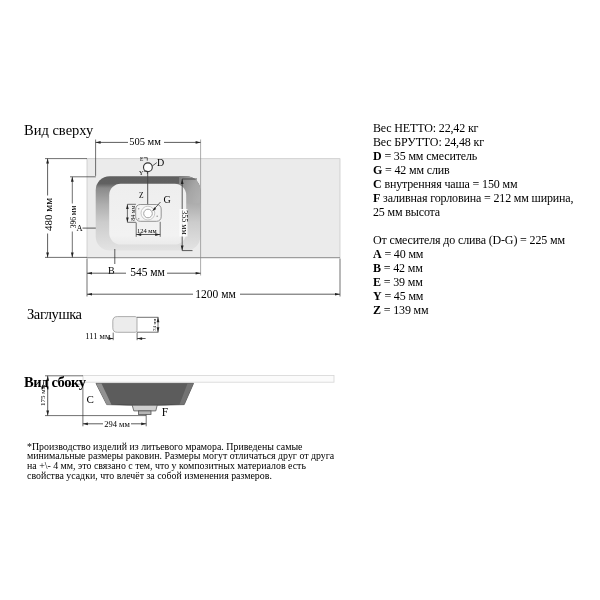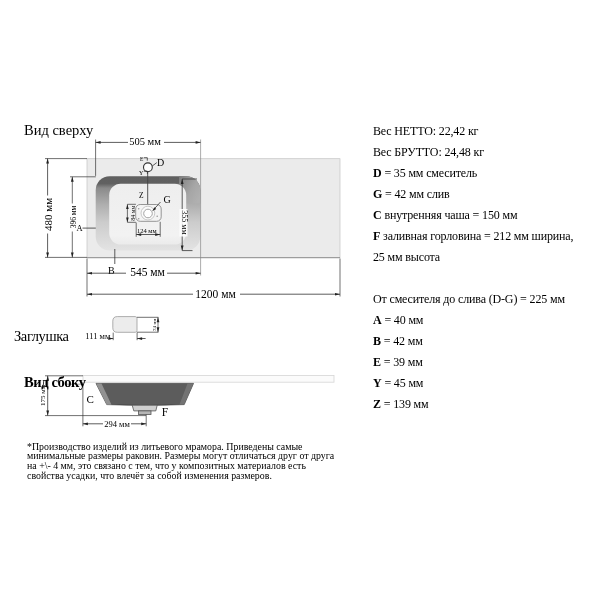--- a/index.html
+++ b/index.html
@@ -179,25 +179,25 @@
 
   <line x1="82.9" y1="382.4" x2="82.9" y2="426.3" stroke="#333" stroke-width="0.7"></line>
   <line x1="146.2" y1="414.6" x2="146.2" y2="426.3" stroke="#333" stroke-width="0.7"></line>
   <line x1="82.9" y1="423.8" x2="103" y2="423.8" stroke="#333" stroke-width="0.8"></line>
   <line x1="131" y1="423.8" x2="146.2" y2="423.8" stroke="#333" stroke-width="0.8"></line>
   <polygon points="82.9,423.8 87.9,422.5 87.9,425.2" fill="#222"></polygon>
   <polygon points="146.2,423.8 141.2,422.5 141.2,425.2" fill="#222"></polygon>
   <text x="117" y="426.5" font-size="8.5" font-family="Liberation Serif" text-anchor="middle">294 мм</text>
 </svg>
 
-<div class="abs" style="left:14px;top:306px;font-size:14.5px;letter-spacing:-0.4px;margin-top:22px;">Заглушка</div>
+<div class="abs" style="left:27px;top:306px;font-size:14.5px;letter-spacing:-0.4px;">Заглушка</div>
 
 <div class="abs" style="left:24px;top:374px;font-size:14.5px;letter-spacing:-0.4px;font-weight:bold;">Вид сбоку</div>
 
-<div class="abs" style="left:373px;top:121px;font-size:12px;letter-spacing:-0.15px;line-height:21px;">
+<div class="abs" style="left:373px;top:121px;font-size:12px;letter-spacing:-0.15px;line-height:14px;">
 Вес НЕТТО: 22,42 кг<br>
 Вес БРУТТО: 24,48 кг<br>
 <b>D</b> = 35 мм смеситель<br>
 <b>G</b> = 42 мм слив<br>
 <b>C</b> внутренняя чаша = 150 мм<br>
 <b>F</b> заливная горловина = 212 мм ширина,<br>
 25 мм высота<br>
 <br>
 От смесителя до слива (D-G) = 225 мм<br>
 <b>A</b> = 40 мм<br>

